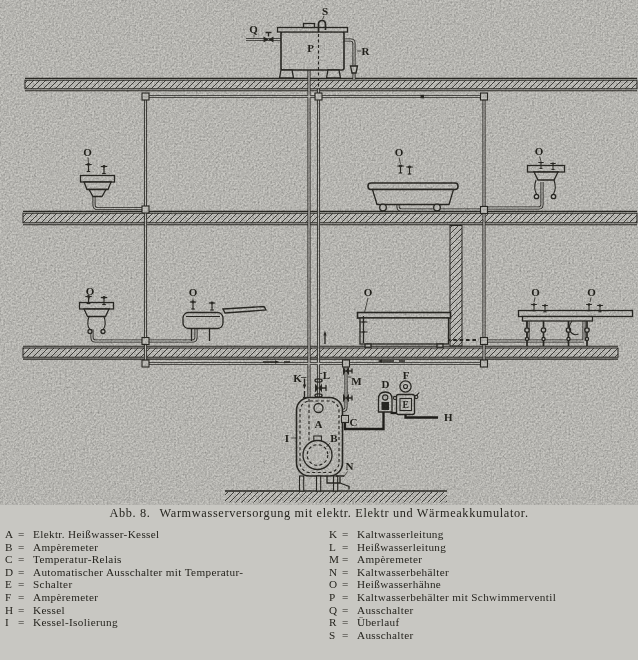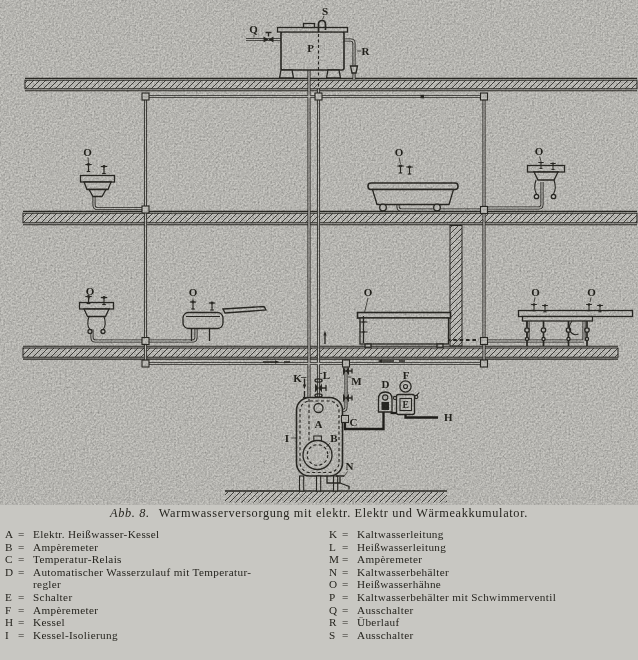--- a/index.html
+++ b/index.html
@@ -30,21 +30,21 @@
   .ldr{stroke:#2c2b26;stroke-width:.75;fill:none;}
   .tapS{stroke:#2c2b26;stroke-width:1.15;fill:none;}
   .lbl{font:600 11px "Liberation Serif",serif;fill:#26251f;}
   .lblS{font:600 9.5px "Liberation Serif",serif;fill:#26251f;}
   
   .caption{
     position:absolute;left:0;top:503px;width:638px;height:20px;
     text-align:center;font-size:12.3px;letter-spacing:.65px;line-height:20px;
     white-space:nowrap;
   }
-  .caption .pfx{margin-right:9px;font-style:italic;}
+  .caption .pfx{margin-right:9px;}
   .legend{position:absolute;left:0;top:528px;width:638px;}
   .lcol{position:absolute;top:0;}
   #legend-left{left:5px;width:322px;}
   #legend-right{left:329px;width:306px;}
   .lrow{display:flex;align-items:baseline;line-height:12.6px;font-size:11.2px;letter-spacing:.35px;}
   .lrow .lt{width:13px;flex:0 0 13px;}
   .lrow .eq{width:15px;flex:0 0 15px;}
   .lrow .tx{flex:1;white-space:nowrap;}
 </style>
 </head>
@@ -402,26 +402,21 @@
         <span class="tx">Ampèremeter</span>
       </div>
       <div class="lrow">
         <span class="lt">C</span>
         <span class="eq">=</span>
         <span class="tx">Temperatur-Relais</span>
       </div>
       <div class="lrow">
         <span class="lt">D</span>
         <span class="eq">=</span>
-        <span class="tx">Automatischer Wasserzulauf mit Temperatur-</span>
-      </div>
-      <div class="lrow">
-        <span class="lt"></span>
-        <span class="eq"></span>
-        <span class="tx">regler</span>
+        <span class="tx">Automatischer Ausschalter mit Temperatur-</span>
       </div>
       <div class="lrow">
         <span class="lt">E</span>
         <span class="eq">=</span>
         <span class="tx">Schalter</span>
       </div>
       <div class="lrow">
         <span class="lt">F</span>
         <span class="eq">=</span>
         <span class="tx">Ampèremeter</span>

